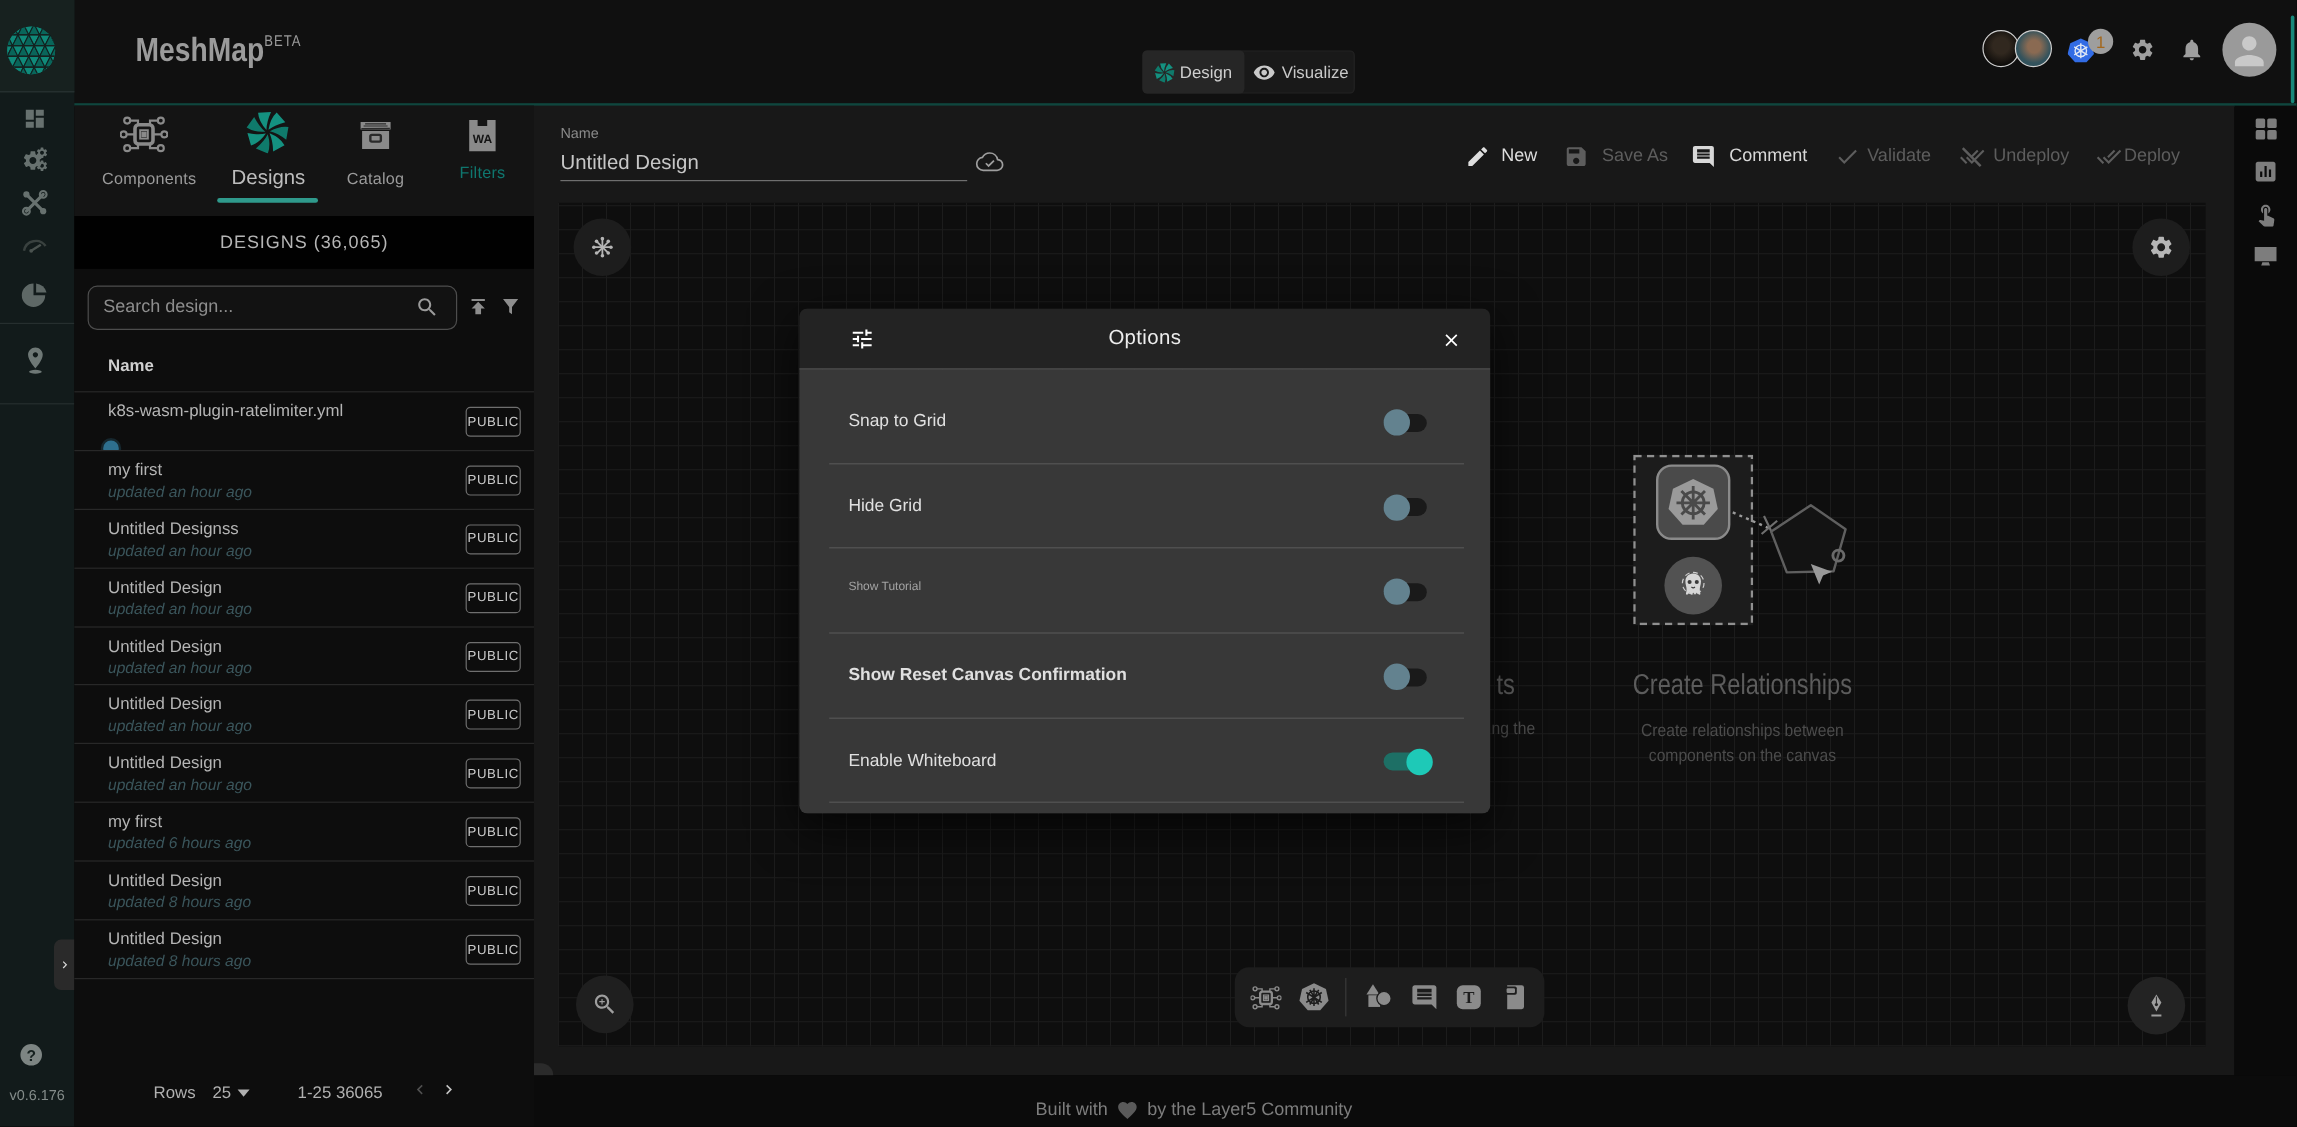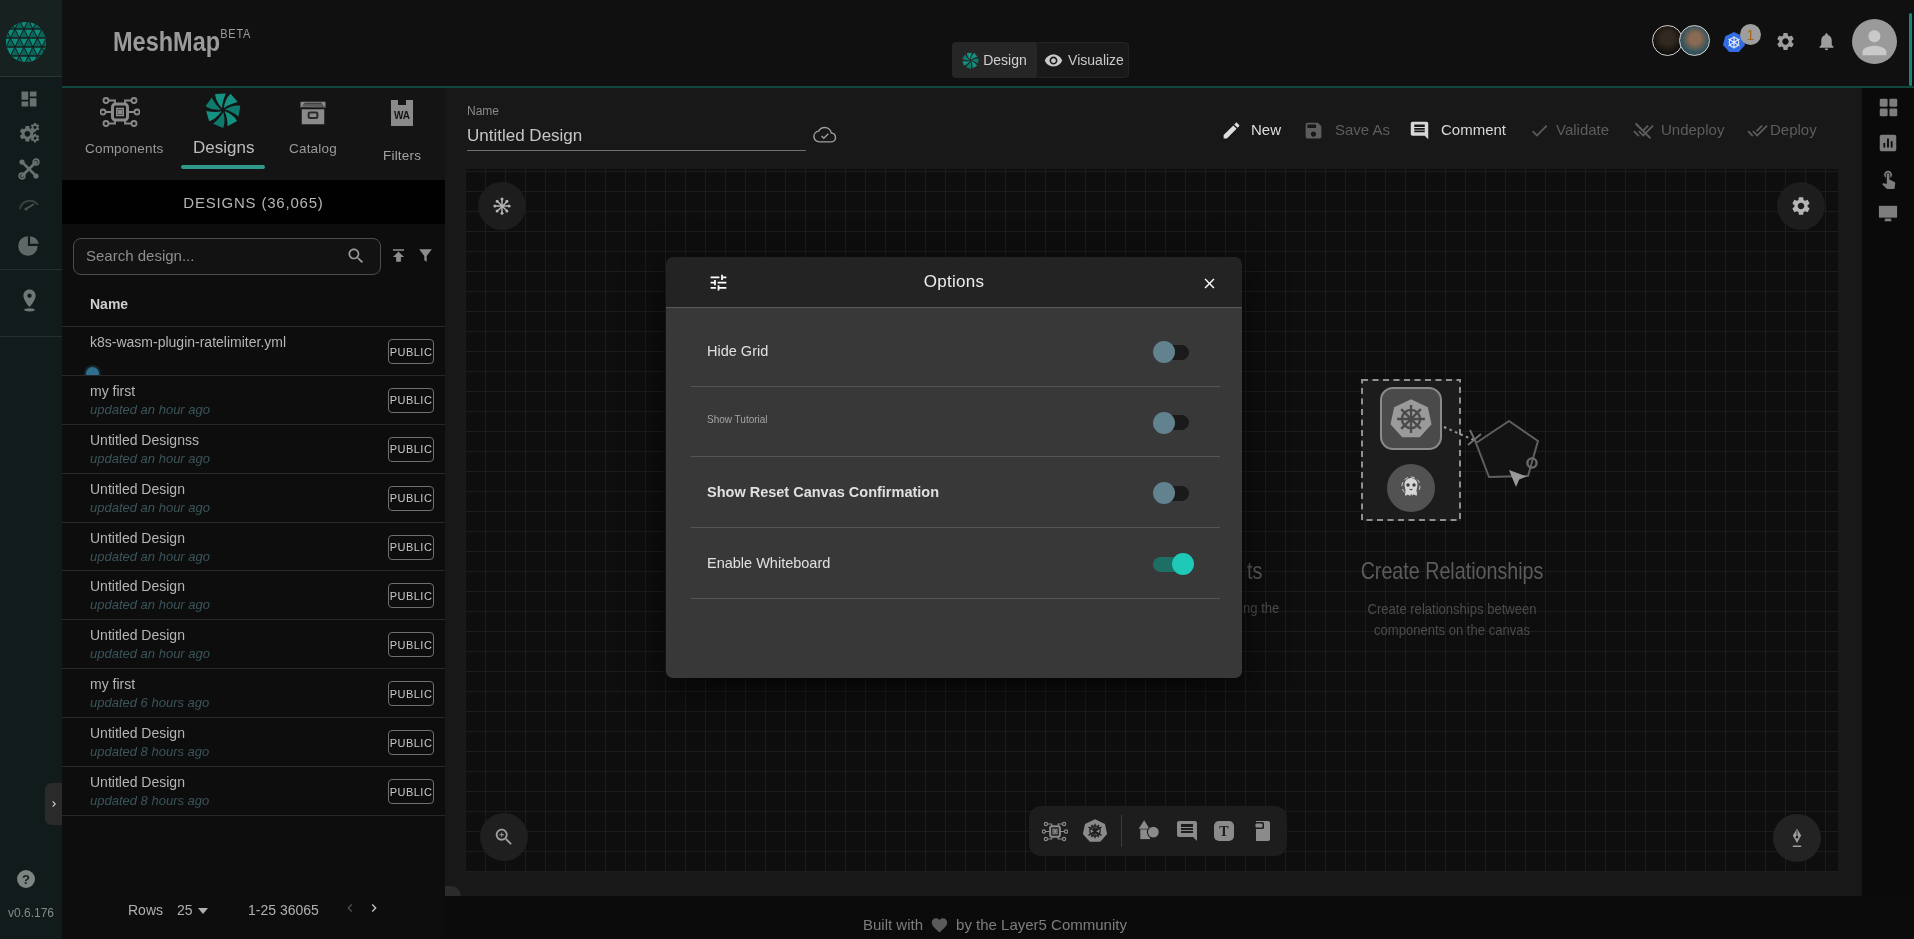--- a/index.html
+++ b/index.html
@@ -260,21 +260,21 @@
       </svg>
     </div>
   <div class="abs" style="left:289px;top:141px;color:#9a9a9a;font-size:13.5px;letter-spacing:.2px;">Catalog</div>
   <div class="abs" style="left:388px;top:99px;">
       <svg width="28" height="28" viewBox="0 0 28 28">
         <path fill="#8a8a8a" d="M3 1h22v26H3z"></path>
         <rect x="10" y="1" width="8" height="5" fill="#141414"></rect>
         <text x="14" y="20" font-size="10" font-weight="bold" fill="#141414" text-anchor="middle" font-family="Liberation Sans">WA</text>
       </svg>
     </div>
-  <div class="abs" style="left:383px;top:148px;color:#a3a3a3;font-size:13.5px;letter-spacing:.2px;">Filters</div>
+  <div class="abs" style="left:383px;top:136px;color:#0f766e;font-size:13.5px;letter-spacing:.2px;">Filters</div>
 
   <div class="abs" style="left:62px;top:180px;width:383px;height:44px;background:#010101;display:flex;align-items:center;justify-content:center;color:#b5b5b5;font-size:15px;letter-spacing:.8px;">DESIGNS (36,065)</div>
 
   <div class="abs" style="left:73px;top:238px;width:308px;height:37px;border:1px solid #4d4d4d;border-radius:8px;background:#121212;"></div>
   <div class="abs" style="left:86px;top:247px;color:#8d8d8d;font-size:15px;">Search design...</div>
   <div class="abs" style="left:346px;top:246px;">
       <svg width="20" height="20" viewBox="0 0 24 24">
         <path fill="#9a9a9a" d="M15.5 14h-.79l-.28-.27C15.41 12.59 16 11.11 16 9.5 16 5.91 13.09 3 9.5 3S3 5.91 3 9.5 5.91 16 9.5 16c1.61 0 3.09-.59 4.23-1.57l.27.28v.79l5 4.99L20.49 19l-4.99-5zm-6 0C7.01 14 5 11.99 5 9.5S7.01 5 9.5 5 14 7.01 14 9.5 11.99 14 9.5 14z"></path>
       </svg>
     </div>
@@ -596,20 +596,26 @@
           <path fill="#fff" d="M3 17v2h6v-2H3zM3 5v2h10V5H3zm10 16v-2h8v-2h-8v-2h-2v6h2zM7 9v2H3v2h4v2h2V9H7zm14 4v-2H11v2h10zm-6-4h2V7h4V5h-4V3h-2v6z"></path>
         </svg>
       <div style="width:100%;text-align:center;color:#ededed;font-size:17px;letter-spacing:.3px;">Options</div>
       <svg style="position:absolute;right:24px;top:18px;" width="17" height="17" viewBox="0 0 24 24">
           <path fill="#fff" d="M19 6.41L17.59 5 12 10.59 6.41 5 5 6.41 10.59 12 5 17.59 6.41 19 12 13.41 17.59 19 19 17.59 13.41 12z"></path>
         </svg>
     </div>
     <div id="mbody" style="height:370px;background:#383838;">
         <div style="height:8px;"></div>
         <div style="position:relative;height:70.7px;">
+    <div style="position:absolute;left:41px;top:27px;color:#e0e0e0;font-size:14.5px;">Snap to Grid</div>
+    <div style="position:absolute;left:487px;top:28.5px;width:36px;height:15px;border-radius:8px;background:#1a1a1a;"></div>
+    <div style="position:absolute;left:487px;top:25px;width:22px;height:22px;border-radius:50%;background:#63828f;"></div>
+    <div style="position:absolute;left:25px;right:22px;bottom:0;border-bottom:1px solid #555;"></div>
+  </div>
+        <div style="position:relative;height:70.7px;">
     <div style="position:absolute;left:41px;top:27px;color:#e0e0e0;font-size:14.5px;">Hide Grid</div>
     <div style="position:absolute;left:487px;top:28.5px;width:36px;height:15px;border-radius:8px;background:#1a1a1a;"></div>
     <div style="position:absolute;left:487px;top:25px;width:22px;height:22px;border-radius:50%;background:#63828f;"></div>
     <div style="position:absolute;left:25px;right:22px;bottom:0;border-bottom:1px solid #555;"></div>
   </div>
         <div style="position:relative;height:70.7px;">
     <div style="position:absolute;left:41px;top:27px;color:#a3a3a3;font-size:10px;">Show Tutorial</div>
     <div style="position:absolute;left:487px;top:28.5px;width:36px;height:15px;border-radius:8px;background:#1a1a1a;"></div>
     <div style="position:absolute;left:487px;top:25px;width:22px;height:22px;border-radius:50%;background:#63828f;"></div>
     <div style="position:absolute;left:25px;right:22px;bottom:0;border-bottom:1px solid #555;"></div>

